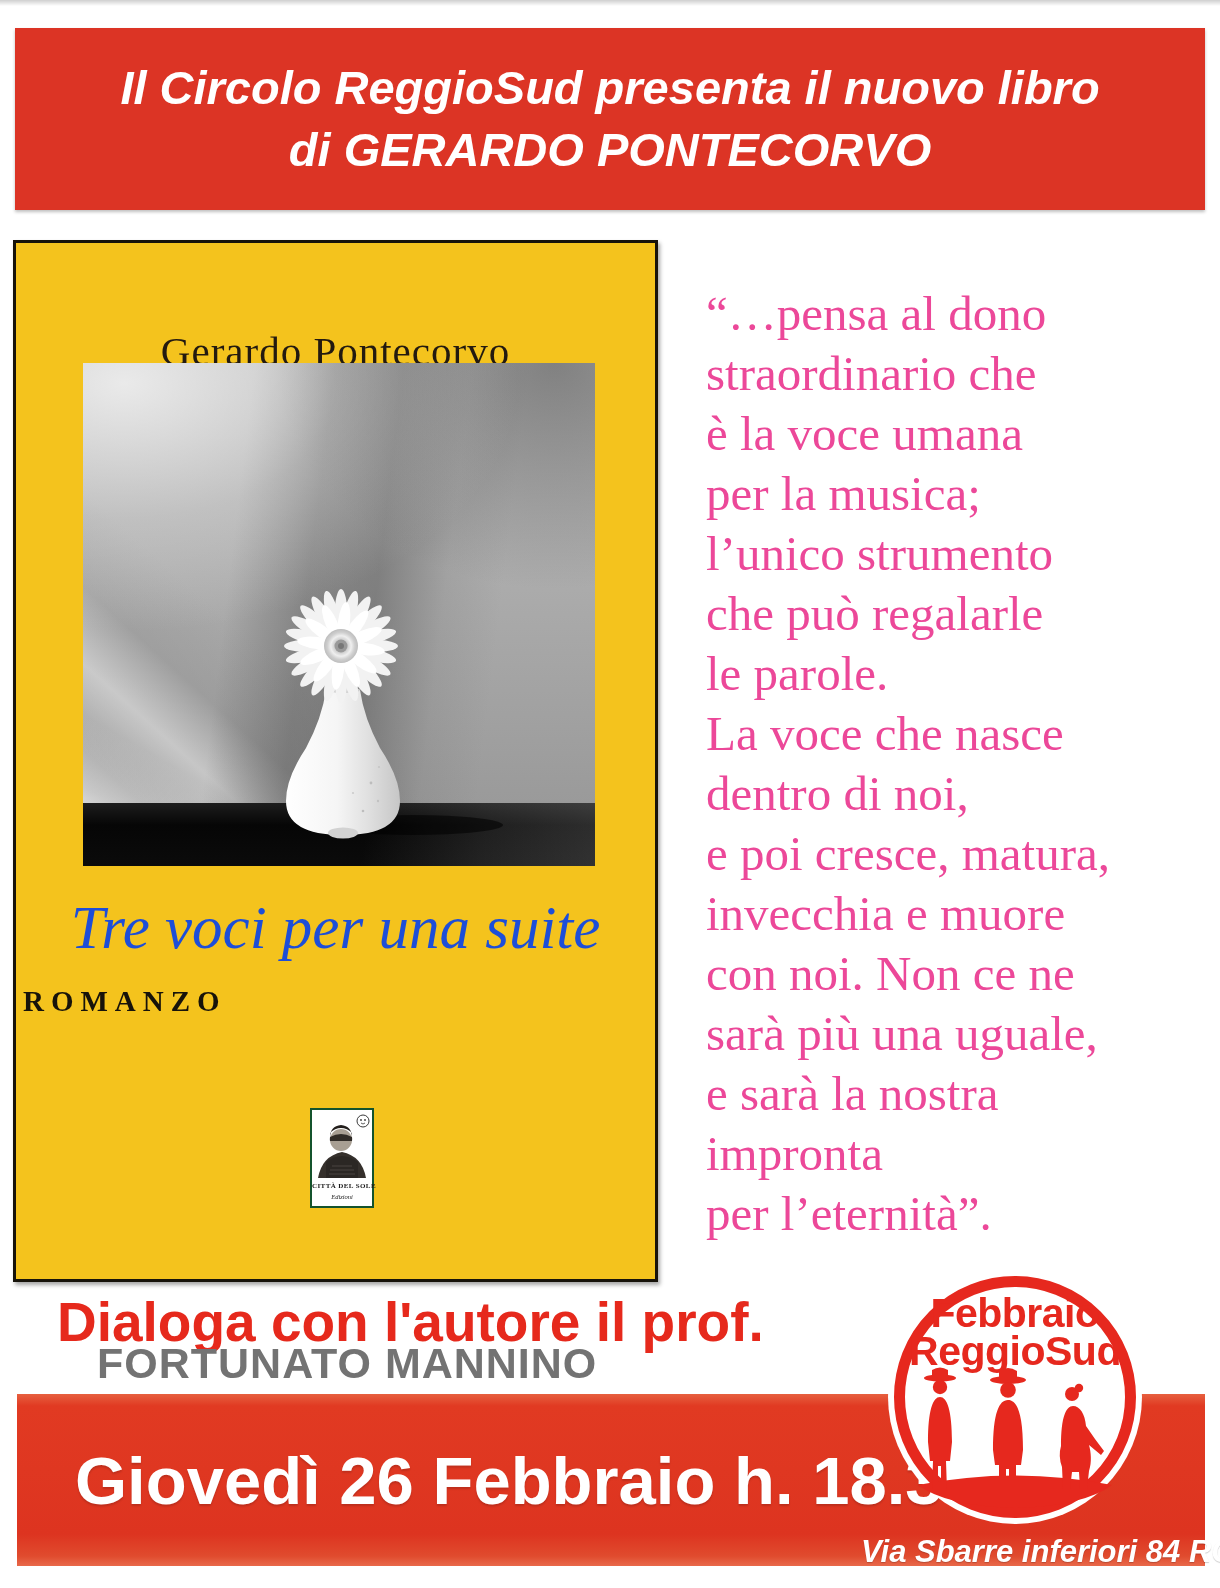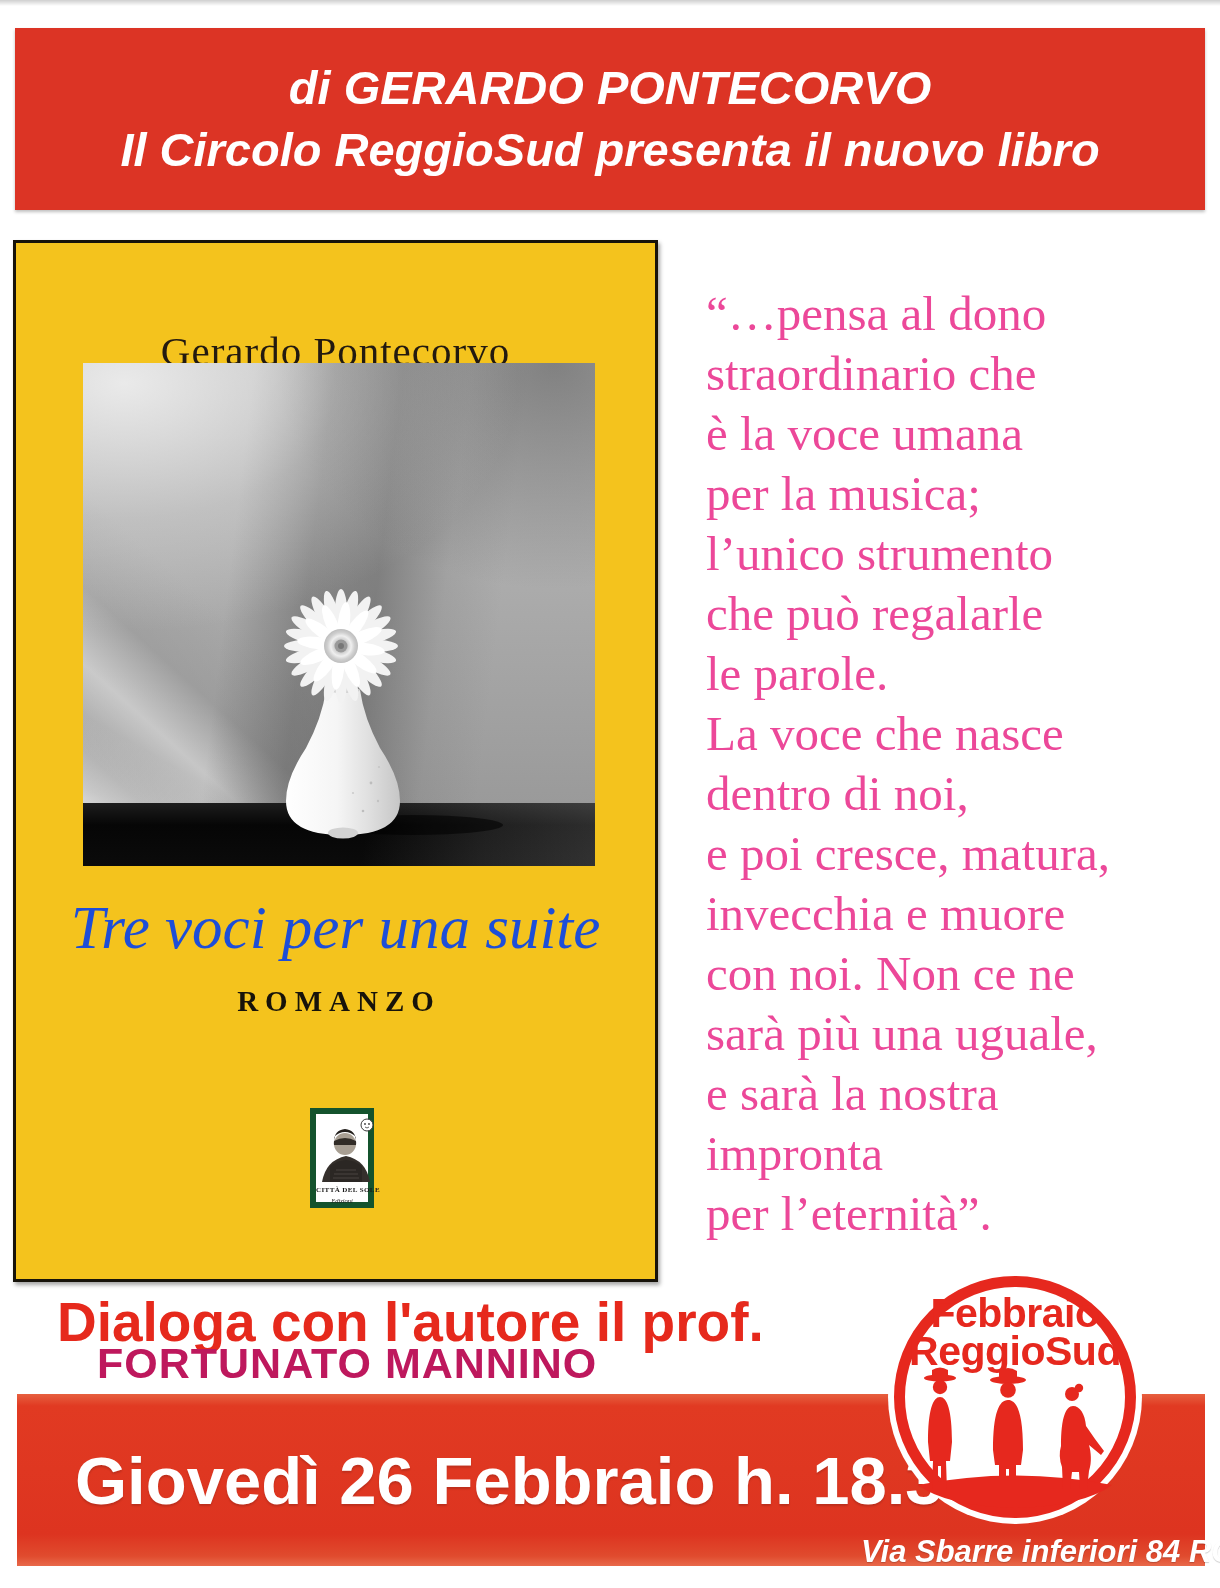--- a/index.html
+++ b/index.html
@@ -58,27 +58,26 @@
   }
   .still-life{position:absolute;left:0;top:0;}
   .book-title{
     position:absolute;left:0;top:648px;width:100%;
     text-align:center;
     font-family:"Liberation Serif",serif;font-style:italic;
     font-size:61px;line-height:74px;color:#1d4ed8;white-space:nowrap;
   }
   .book-genre{
     position:absolute;left:0;top:742px;width:100%;
-    text-align:center;
     font-family:"Liberation Serif",serif;font-weight:bold;
     font-size:29px;color:#17130a;letter-spacing:7px;text-indent:7px;
   }
   .publisher-logo{
     position:absolute;left:294px;top:865px;width:64px;height:100px;
-    box-sizing:border-box;background:#ffffff;border:6px solid #14532d;text-decoration:underline;
+    box-sizing:border-box;background:#ffffff;border:2px solid #14532d;text-decoration:underline;
   }
   .pub-name{
     position:absolute;left:0;top:72px;width:100%;text-align:center;
     font-family:"Liberation Serif",serif;font-weight:bold;
     font-size:7px;color:#1a1a1a;letter-spacing:.4px;white-space:nowrap;
   }
   .pub-sub{
     position:absolute;left:0;top:83px;width:100%;text-align:center;
     font-family:"Liberation Serif",serif;font-style:italic;
     font-size:6.5px;color:#222222;
@@ -90,21 +89,21 @@
     font-size:49px;line-height:60px;color:#ec4899;
     white-space:pre;
   }
   
   .dialoga-1{
     position:absolute;left:57px;top:1290px;
     font-weight:bold;font-size:55px;color:#e6291c;white-space:nowrap;
   }
   .dialoga-2{
     position:absolute;left:97px;top:1339px;
-    font-weight:bold;font-size:43px;color:#be185d;white-space:nowrap;
+    font-weight:bold;font-size:43px;color:#737373;white-space:nowrap;
     letter-spacing:1px;
   }
   
   .bottom-banner{
     position:absolute;left:17px;top:1394px;width:1188px;height:172px;
     background:linear-gradient(180deg,#e7603f 0px,#e13a22 12px,#dd3420 140px,#e04b2e 162px,#e8694a 172px);
     display:flex;align-items:center;
   }
   .event-datetime{
     color:#ffffff;font-weight:bold;font-size:67px;
@@ -137,22 +136,22 @@
   .silhouettes{position:absolute;left:0;top:0;}
 </style>
 </head>
 <body>
 
 <div class="page">
 
   <div class="page-top-edge"></div>
 
   <div class="top-banner">
+    <div class="bline">Il Circolo ReggioSud presenta il nuovo libro</div>
     <div class="bline">di GERARDO PONTECORVO</div>
-    <div class="bline">Il Circolo ReggioSud presenta il nuovo libro</div>
   </div>
 
   <div class="book-cover">
     <div class="book-author">Gerardo Pontecorvo</div>
 
     <div class="cover-photo">
       <div class="photo-table"></div>
       <svg class="still-life" width="512" height="503" viewBox="0 0 512 503">
         <defs>
           <linearGradient id="vgrad" x1="0" y1="0" x2="1" y2="0">

